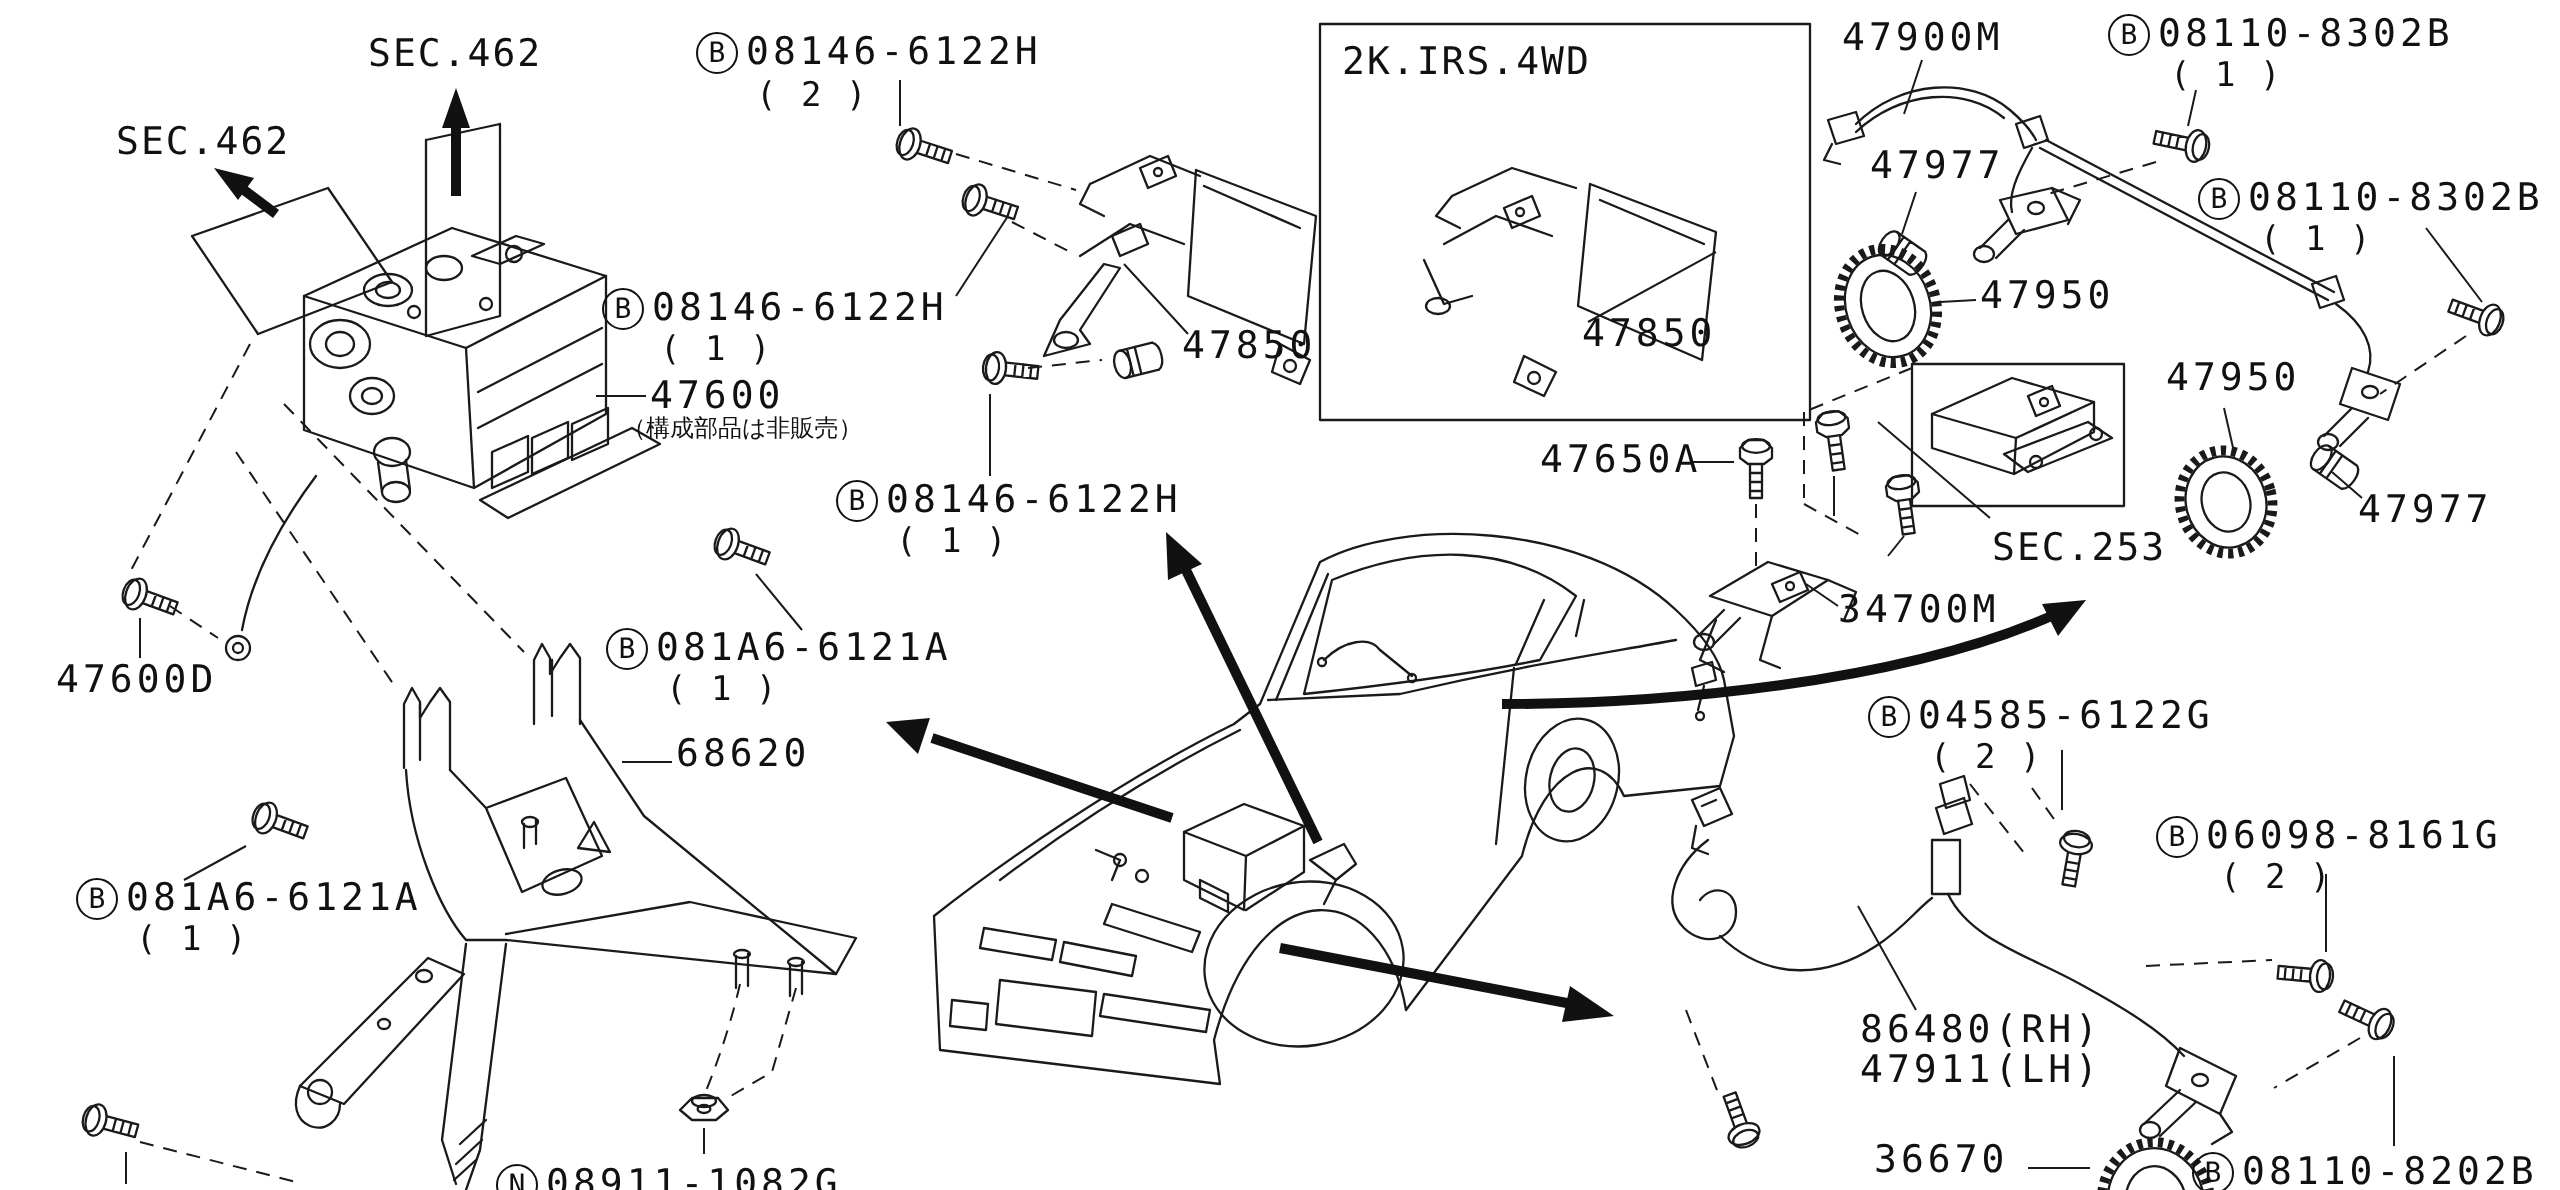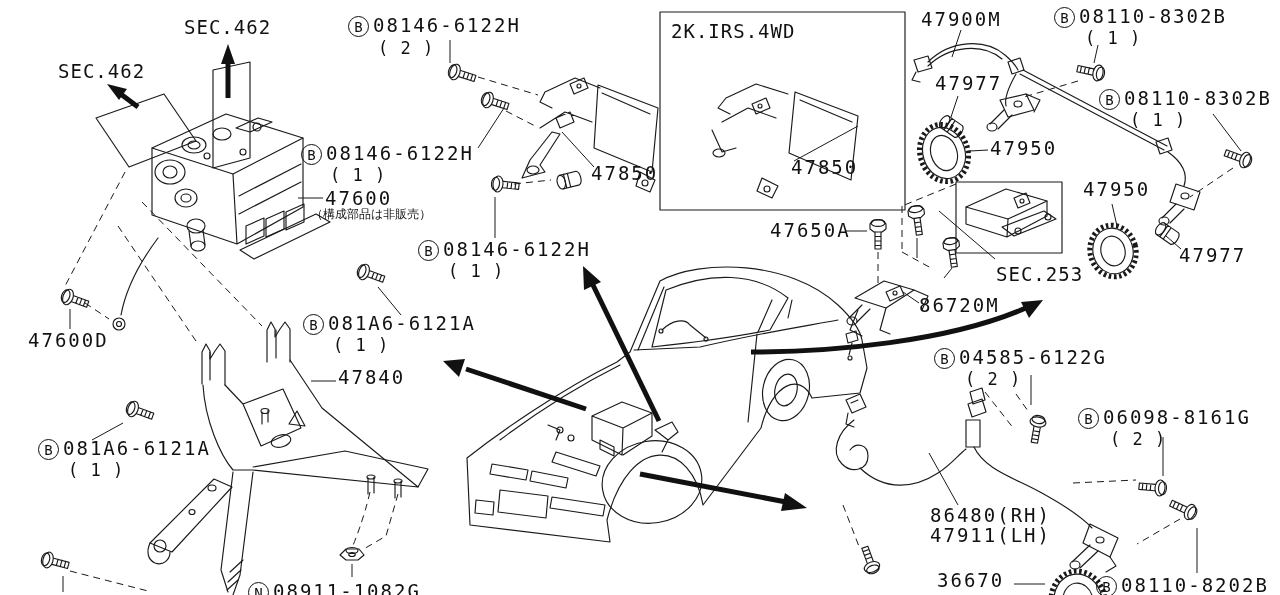--- a/index.html
+++ b/index.html
@@ -6,21 +6,21 @@
   .stage{position:relative;width:1280px;height:595px;background:#ffffff;overflow:hidden;
          font-family:"DejaVu Sans Mono","Liberation Mono",monospace;color:#111;}
   svg.art{position:absolute;left:0;top:0;}
   .ln{fill:none;stroke:#1a1a1a;stroke-width:1.15;stroke-linejoin:round;stroke-linecap:round;}
   .dash{fill:none;stroke:#1a1a1a;stroke-width:1;stroke-dasharray:7 5;stroke-linejoin:round;}
   .thin{fill:none;stroke:#1a1a1a;stroke-width:1;}
   .arrow{stroke:#111;stroke-width:5;fill:none;stroke-linecap:butt;}
   .ahead{fill:#111;stroke:none;}
   .teeth{fill:none;stroke:#1a1a1a;stroke-width:5;stroke-dasharray:2.6 2.6;}
   .lbl{position:absolute;white-space:nowrap;font-size:19px;letter-spacing:2px;line-height:1;
-       display:flex;align-items:flex-start;gap:4px;}
+       display:flex;align-items:center;gap:4px;}
   .lbl .circ{width:21px;height:21px;border:1.6px solid #111;border-radius:50%;box-sizing:border-box;
        display:inline-flex;align-items:center;justify-content:center;font-size:14px;letter-spacing:0;flex:0 0 auto;}
   .lbl.qty{font-size:17px;letter-spacing:1px;}
   .lbl.sec{letter-spacing:1px;}
   .lbl.jp{font-size:12px;letter-spacing:0;font-family:"DejaVu Sans","Liberation Sans",sans-serif;}
 </style>
 </head>
 <body>
 
 <div class="stage">
@@ -319,31 +319,31 @@
 <div class="lbl" style="left:770px;top:221px">47650A</div>
 
 <div class="lbl" style="left:418px;top:240px">
   <span class="circ">B</span>
   <span>08146-6122H</span>
 </div>
 <div class="lbl qty" style="left:448px;top:263px">( 1 )</div>
 
 <div class="lbl sec" style="left:996px;top:265px">SEC.253</div>
 
-<div class="lbl" style="left:919px;top:296px">86720M</div>
+<div class="lbl" style="left:919px;top:296px">34700M</div>
 <div class="lbl" style="left:1083px;top:180px">47950</div>
 <div class="lbl" style="left:1179px;top:246px">47977</div>
 
 <div class="lbl" style="left:303px;top:314px">
   <span class="circ">B</span>
   <span>081A6-6121A</span>
 </div>
 <div class="lbl qty" style="left:333px;top:337px">( 1 )</div>
 
-<div class="lbl" style="left:338px;top:368px">47840</div>
+<div class="lbl" style="left:338px;top:368px">68620</div>
 <div class="lbl" style="left:28px;top:331px">47600D</div>
 
 <div class="lbl" style="left:38px;top:439px">
   <span class="circ">B</span>
   <span>081A6-6121A</span>
 </div>
 <div class="lbl qty" style="left:68px;top:462px">( 1 )</div>
 
 <div class="lbl" style="left:934px;top:348px">
   <span class="circ">B</span>

